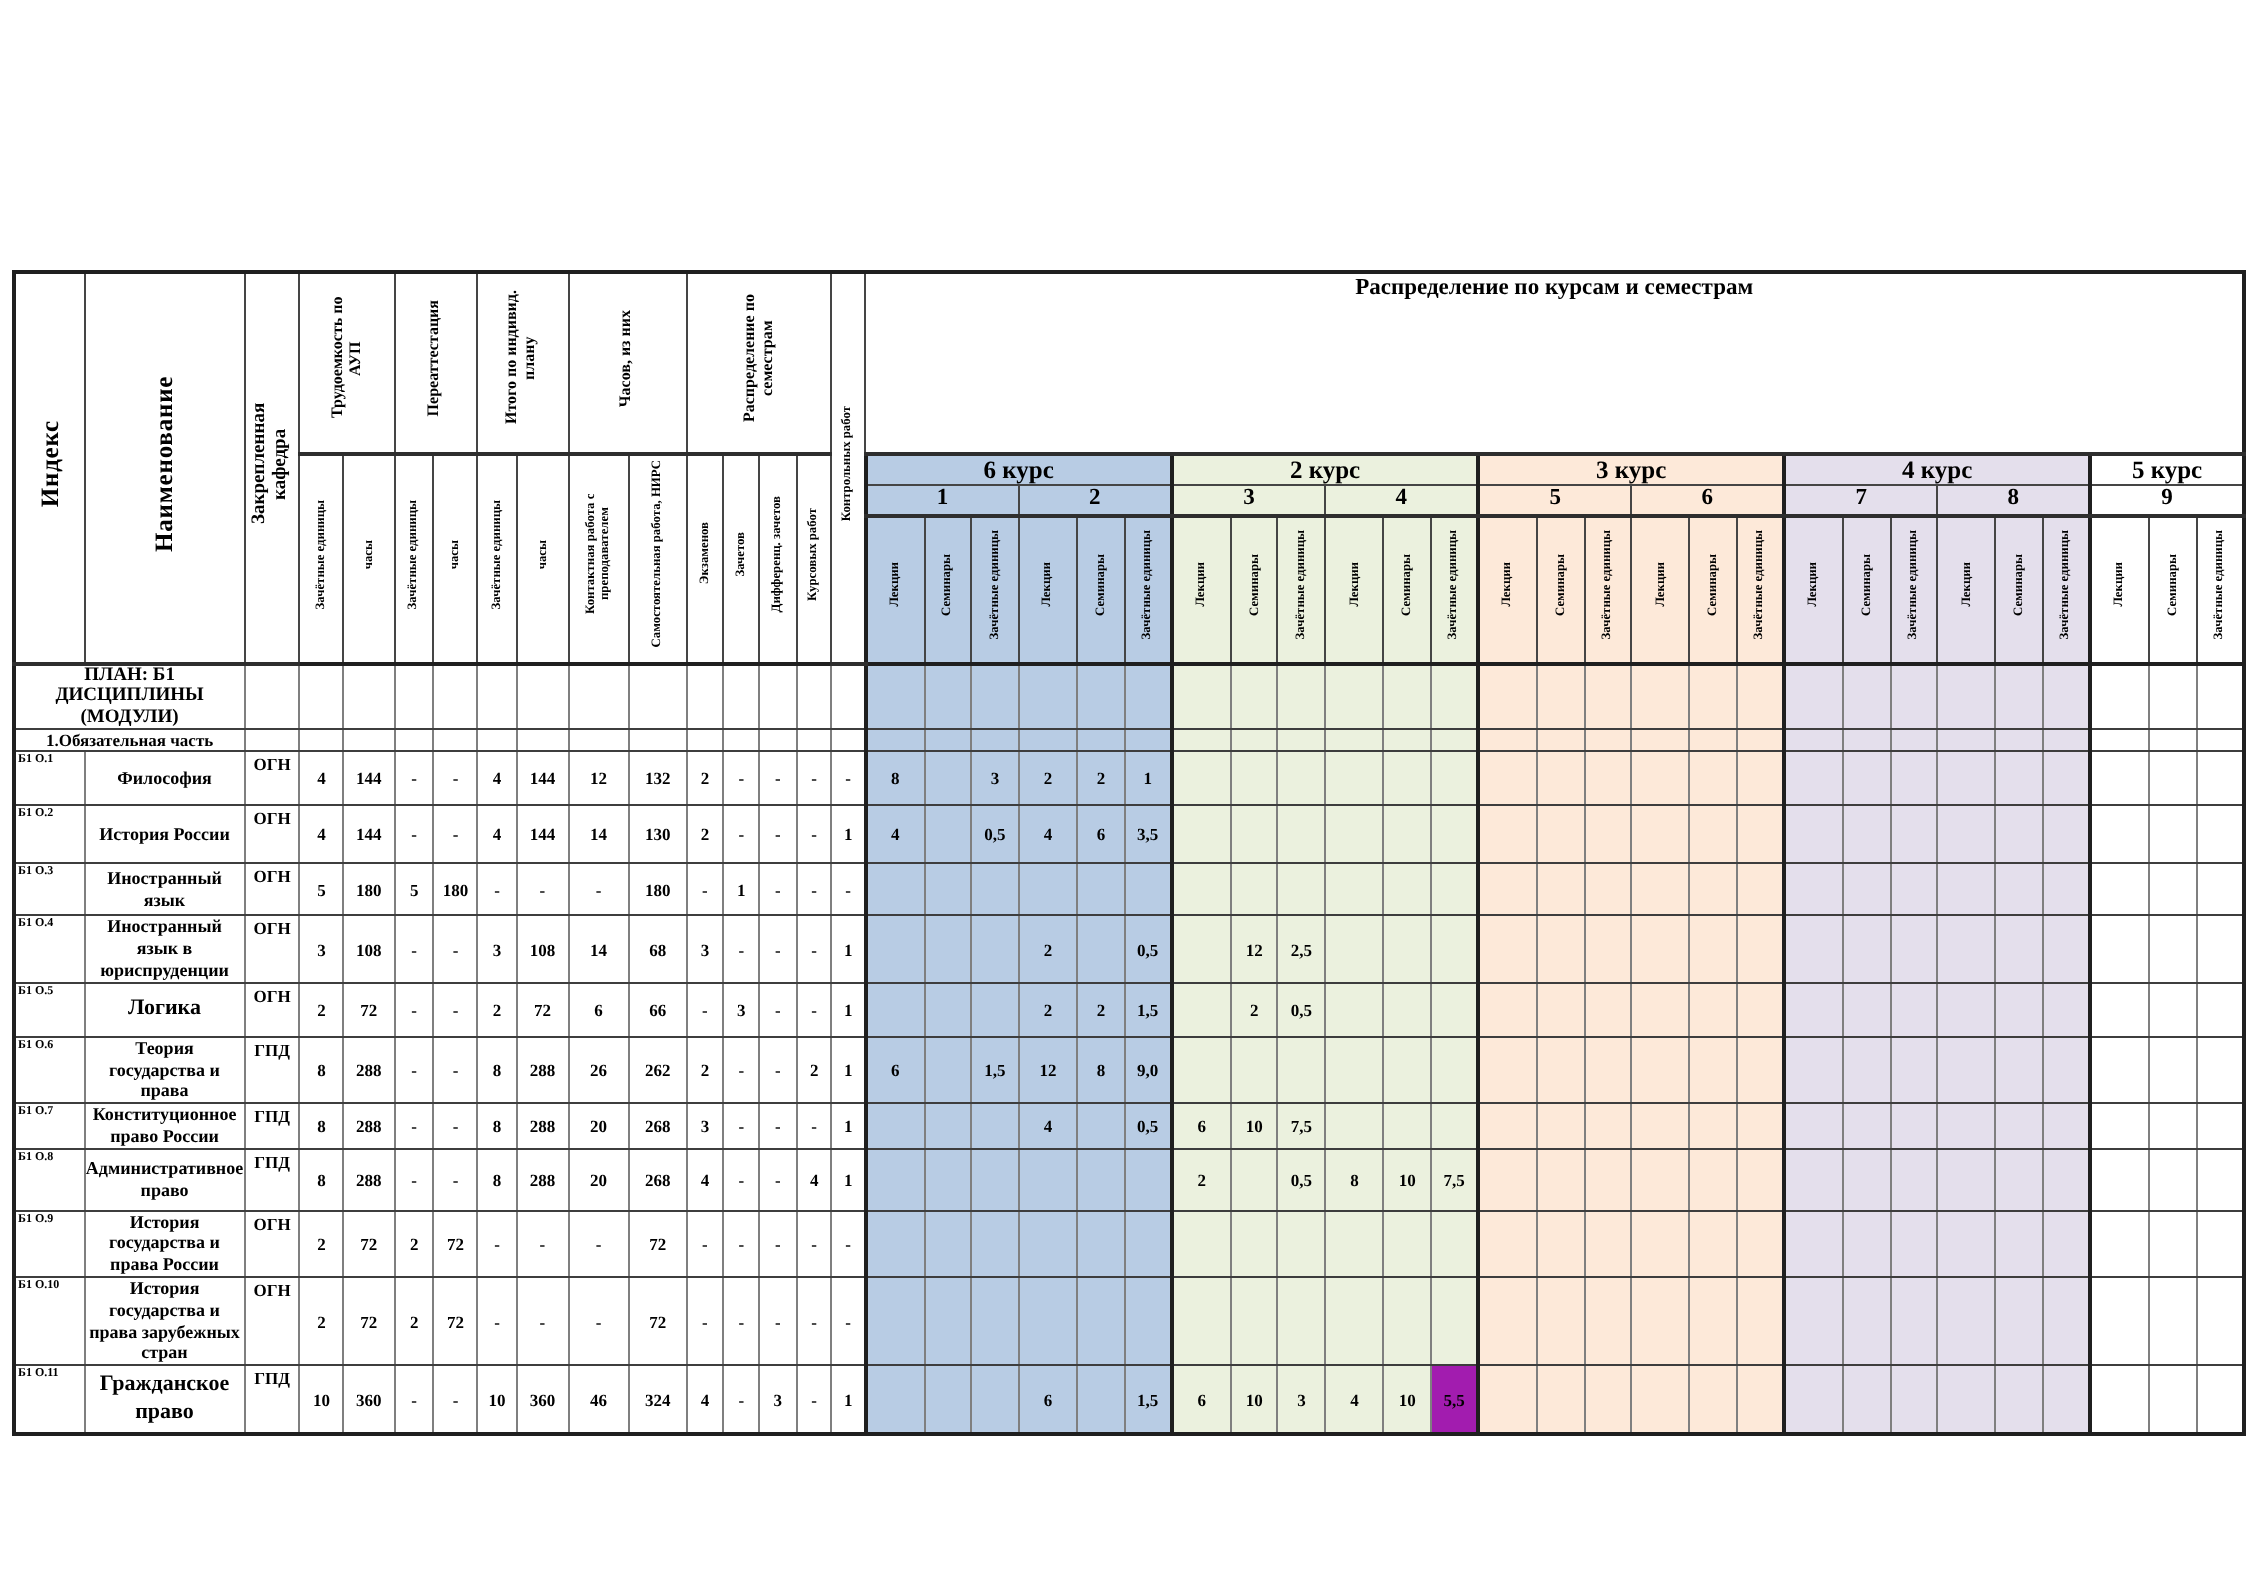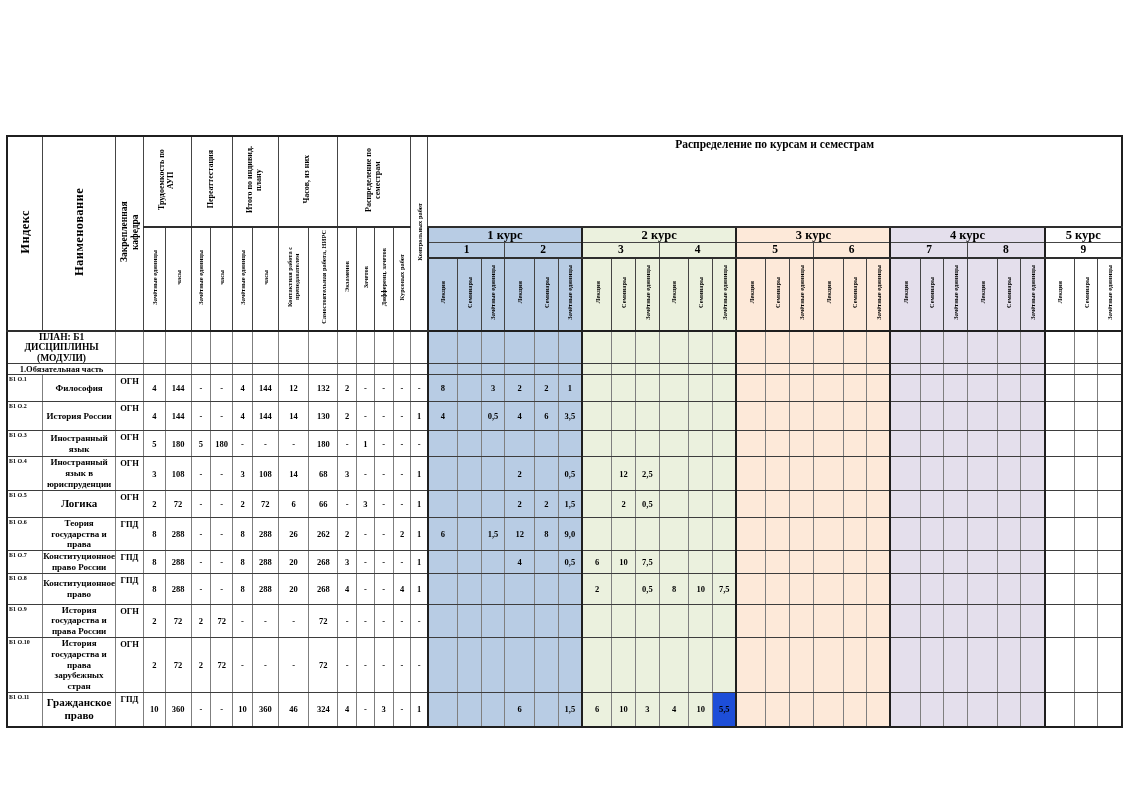--- a/index.html
+++ b/index.html
@@ -107,21 +107,21 @@
         <th rowspan="3"><span class="vt">Зачётные единицы</span></th>
         <th rowspan="3"><span class="vt">часы</span></th>
         <th rowspan="3"><span class="vt">Зачётные единицы</span></th>
         <th rowspan="3"><span class="vt">часы</span></th>
         <th rowspan="3"><span class="vt">Контактная работа с преподавателем</span></th>
         <th rowspan="3"><span class="vt">Самостоятельная работа, НИРС</span></th>
         <th rowspan="3"><span class="vt">Экзаменов</span></th>
         <th rowspan="3"><span class="vt">Зачетов</span></th>
         <th rowspan="3"><span class="vt">Дифференц. зачетов</span></th>
         <th rowspan="3"><span class="vt">Курсовых работ</span></th>
-      <th class="course-h course-b" colspan="6" style="background: rgb(184, 204, 228);">1 курс</th>
+      <th class="course-h course-b" colspan="6" style="background: rgb(184, 204, 228);">6 курс</th>
           <th class="course-h course-b" colspan="6" style="background: rgb(235, 241, 222);">2 курс</th>
           <th class="course-h course-b" colspan="6" style="background: rgb(253, 233, 217);">3 курс</th>
           <th class="course-h course-b" colspan="6" style="background: rgb(228, 223, 236);">4 курс</th>
           <th class="course-h course-b" colspan="3" style="background: rgb(255, 255, 255);">5 курс</th>
         </tr>
       <tr class="h3" id="hrow3">
           <th class="sem-h course-b" colspan="3" style="background: rgb(184, 204, 228);">1</th>
           <th class="sem-h sem-b" colspan="3" style="background: rgb(184, 204, 228);">2</th>
           <th class="sem-h course-b" colspan="3" style="background: rgb(235, 241, 222);">3</th>
           <th class="sem-h sem-b" colspan="3" style="background: rgb(235, 241, 222);">4</th>
@@ -560,21 +560,21 @@
           <td class="sem-cell" style="background: rgb(228, 223, 236);"></td>
           <td class="sem-cell sem-b" style="background: rgb(228, 223, 236);"></td>
           <td class="sem-cell" style="background: rgb(228, 223, 236);"></td>
           <td class="sem-cell" style="background: rgb(228, 223, 236);"></td>
           <td class="sem-cell course-b" style="background: rgb(255, 255, 255);"></td>
           <td class="sem-cell" style="background: rgb(255, 255, 255);"></td>
           <td class="sem-cell" style="background: rgb(255, 255, 255);"></td>
         </tr>
         <tr class="row-9" style="height: 31px;">
           <td class="index-cell">Б1 О.8</td>
-          <td class="name-cell">Конституционное право</td>
+          <td class="name-cell">Административное право</td>
           <td class="dept-cell">ГПД</td>
           <td class="value-cell">8</td>
           <td class="value-cell">288</td>
           <td class="value-cell">-</td>
           <td class="value-cell">-</td>
           <td class="value-cell">8</td>
           <td class="value-cell">288</td>
           <td class="value-cell">20</td>
           <td class="value-cell">268</td>
           <td class="value-cell">4</td>
@@ -721,21 +721,21 @@
           <td class="sem-cell" style="background: rgb(184, 204, 228);"></td>
           <td class="sem-cell" style="background: rgb(184, 204, 228);"></td>
           <td class="sem-cell sem-b" style="background: rgb(184, 204, 228);">6</td>
           <td class="sem-cell" style="background: rgb(184, 204, 228);"></td>
           <td class="sem-cell" style="background: rgb(184, 204, 228);">1,5</td>
           <td class="sem-cell course-b" style="background: rgb(235, 241, 222);">6</td>
           <td class="sem-cell" style="background: rgb(235, 241, 222);">10</td>
           <td class="sem-cell" style="background: rgb(235, 241, 222);">3</td>
           <td class="sem-cell sem-b" style="background: rgb(235, 241, 222);">4</td>
           <td class="sem-cell" style="background: rgb(235, 241, 222);">10</td>
-          <td class="sem-cell" style="background: #1d4ed8;">5,5</td>
+          <td class="sem-cell" style="background: #a21caf;">5,5</td>
           <td class="sem-cell course-b" style="background: rgb(253, 233, 217);"></td>
           <td class="sem-cell" style="background: rgb(253, 233, 217);"></td>
           <td class="sem-cell" style="background: rgb(253, 233, 217);"></td>
           <td class="sem-cell sem-b" style="background: rgb(253, 233, 217);"></td>
           <td class="sem-cell" style="background: rgb(253, 233, 217);"></td>
           <td class="sem-cell" style="background: rgb(253, 233, 217);"></td>
           <td class="sem-cell course-b" style="background: rgb(228, 223, 236);"></td>
           <td class="sem-cell" style="background: rgb(228, 223, 236);"></td>
           <td class="sem-cell" style="background: rgb(228, 223, 236);"></td>
           <td class="sem-cell sem-b" style="background: rgb(228, 223, 236);"></td>

